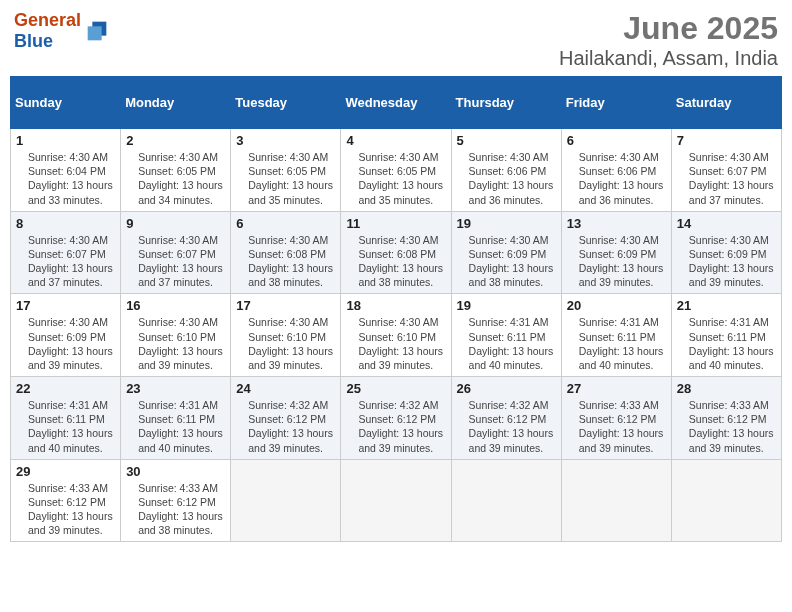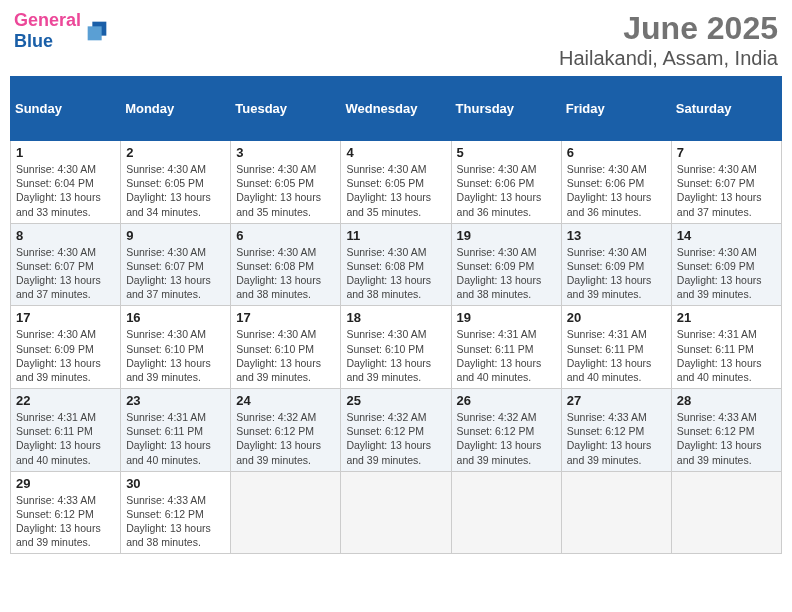--- a/index.html
+++ b/index.html
@@ -17,21 +17,21 @@
       margin-bottom: 6px;
       padding: 0 4px;
     }
     .logo {
       display: flex;
       align-items: center;
     }
     .logo-text-general {
       font-size: 18px;
       font-weight: bold;
-      color: #ec4899;
+      color: #c2410c;
     }
     .logo-text-blue {
       font-size: 18px;
       font-weight: bold;
       color: #1a5fa8;
     }
     .logo-icon {
       width: 28px;
       height: 28px;
       margin-left: 2px;
@@ -49,21 +49,21 @@
       color: #555;
     }
     .calendar {
       width: 100%;
       border-collapse: collapse;
       font-size: 11px;
     }
     .calendar th {
       background-color: #1a5fa8;
       color: #fff;
-      padding: 24px 4px;
+      padding: 18px 4px;
       text-align: left;
       font-size: 13px;
       border: 1px solid #1a5fa8;
     }
     .calendar td {
       vertical-align: top;
       border: 1px solid #ccc;
       padding: 4px 5px;
       width: calc(100% / 7);
       height: 80px;
@@ -78,20 +78,21 @@
       font-size: 13px;
       font-weight: bold;
       color: #222;
       display: block;
       margin-bottom: 2px;
     }
     .day-info {
       color: #444;
       line-height: 1.35;
       font-size: 10.5px;
+      margin-left: 12px;
     }
     .empty-cell {
       background-color: #f5f5f5 !important;
     }
   </style>
 </head>
 <body>
 
 <div class="header-area">
   <div class="logo">

